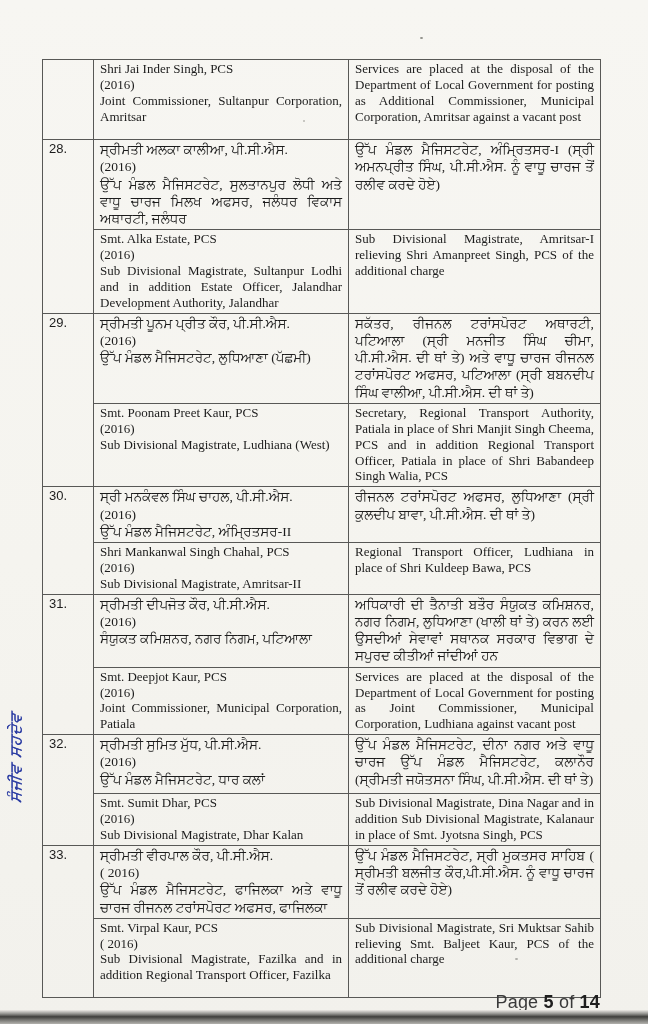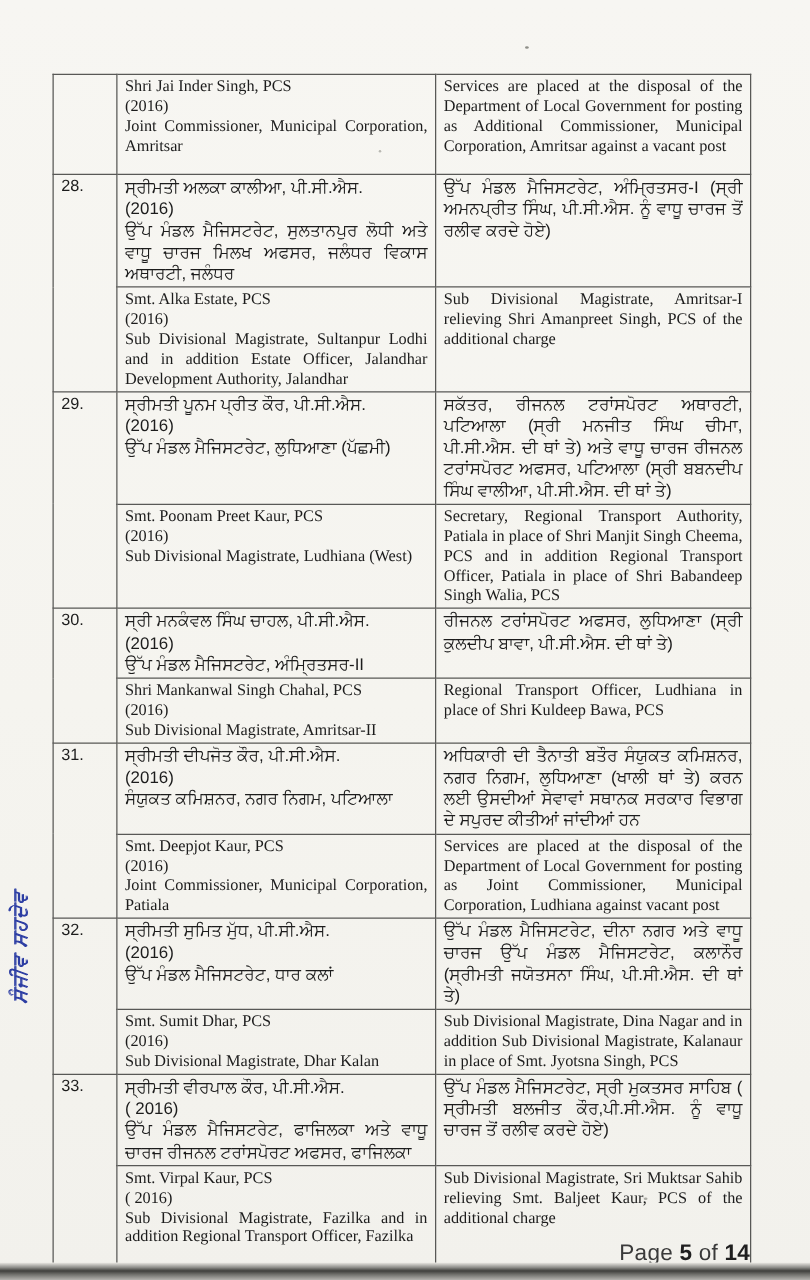--- a/index.html
+++ b/index.html
@@ -31,21 +31,21 @@
     font-size: 13px;
     line-height: 1.22;
   }
   td.num {
     padding-left: 9px;
     padding-top: 2px;
     font-size: 13px;
     font-family: Liberation Sans, sans-serif;
   }
   tr.pa td.txt {
-    font-family: Liberation Sans, sans-serif;
+    font-family: Liberation Serif, serif;
     font-size: 13.5px;
     line-height: 1.28;
   }
   tr.en td.txt {
     font-family: "Liberation Serif", serif;
   }
   .para { text-align: justify; }
   .name-line, .year-line { text-align: left; }
   .footer {
     position: absolute;
@@ -95,21 +95,21 @@
       <col style="width:255px">
       <col style="width:252px">
     </colgroup>
 
     <tbody>
         <tr class="en" style="height:80px">
       <td class="num"></td>
       <td class="txt">
         <div class="name-line">Shri Jai Inder Singh, PCS</div>
         <div class="year-line">(2016)</div>
-        <div class="para">Joint Commissioner, Municipal Corporation, Amritsar</div>
+        <div class="para">Joint Commissioner, Sultanpur Corporation, Amritsar</div>
       </td>
       <td class="txt">
         <div class="para">Services are placed at the disposal of the Department of Local Government for posting as Additional Commissioner, Municipal Corporation, Amritsar against a vacant post</div>
       </td>
     </tr>
 
     <tr class="pa" style="height:86px">
       <td class="num" rowspan="2">28.</td>
       <td class="txt">
         <div class="name-line">ਸ੍ਰੀਮਤੀ ਅਲਕਾ ਕਾਲੀਆ, ਪੀ.ਸੀ.ਐਸ.</div>
@@ -223,21 +223,21 @@
       <td class="num" rowspan="2">33.</td>
       <td class="txt">
         <div class="name-line">ਸ੍ਰੀਮਤੀ ਵੀਰਪਾਲ ਕੌਰ, ਪੀ.ਸੀ.ਐਸ.</div>
         <div class="year-line">( 2016)</div>
         <div class="para">ਉੱਪ ਮੰਡਲ ਮੈਜਿਸਟਰੇਟ, ਫਾਜਿਲਕਾ ਅਤੇ ਵਾਧੂ ਚਾਰਜ ਰੀਜਨਲ ਟਰਾਂਸਪੋਰਟ ਅਫਸਰ, ਫਾਜਿਲਕਾ</div>
       </td>
       <td class="txt">
         <div class="para">ਉੱਪ ਮੰਡਲ ਮੈਜਿਸਟਰੇਟ, ਸ੍ਰੀ ਮੁਕਤਸਰ ਸਾਹਿਬ ( ਸ੍ਰੀਮਤੀ ਬਲਜੀਤ ਕੌਰ,ਪੀ.ਸੀ.ਐਸ. ਨੂੰ ਵਾਧੂ ਚਾਰਜ ਤੋਂ ਰਲੀਵ ਕਰਦੇ ਹੋਏ)</div>
       </td>
     </tr>
-    <tr class="en" style="height:93px">
+    <tr class="en" style="height:79px">
       <td class="txt">
         <div class="name-line">Smt. Virpal Kaur, PCS</div>
         <div class="year-line">( 2016)</div>
         <div class="para">Sub Divisional Magistrate, Fazilka and in addition Regional Transport Officer, Fazilka</div>
       </td>
       <td class="txt">
         <div class="para">Sub Divisional Magistrate, Sri Muktsar Sahib relieving Smt. Baljeet Kaur, PCS of the additional charge</div>
       </td>
     </tr>
   </tbody>

